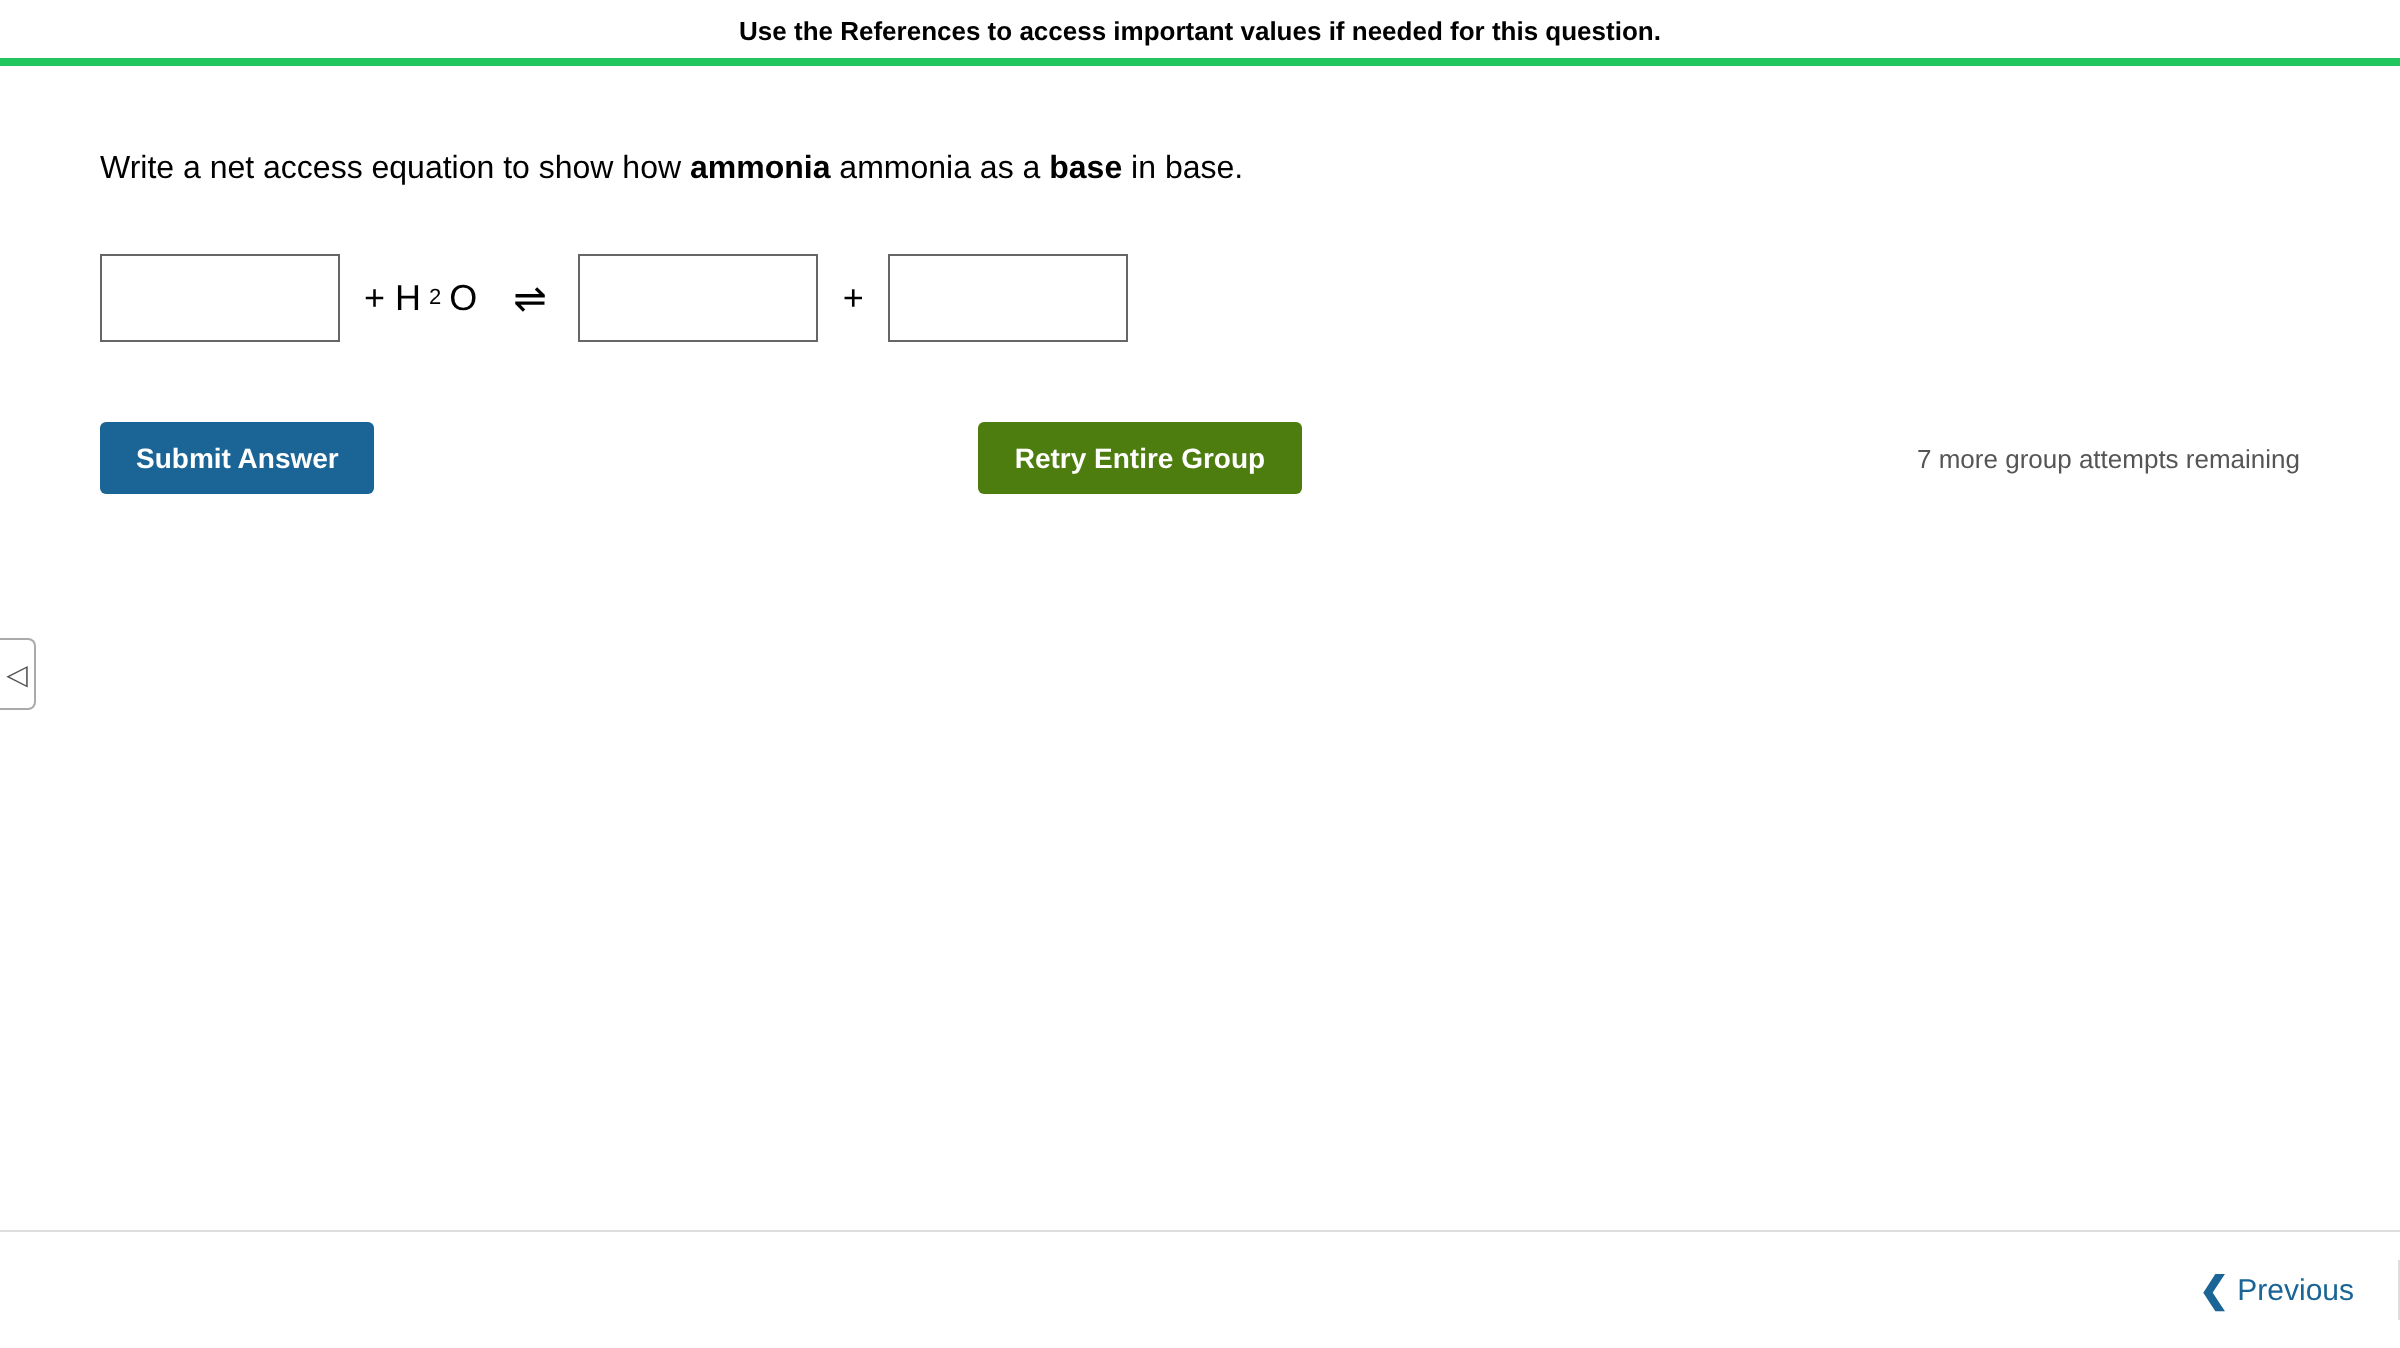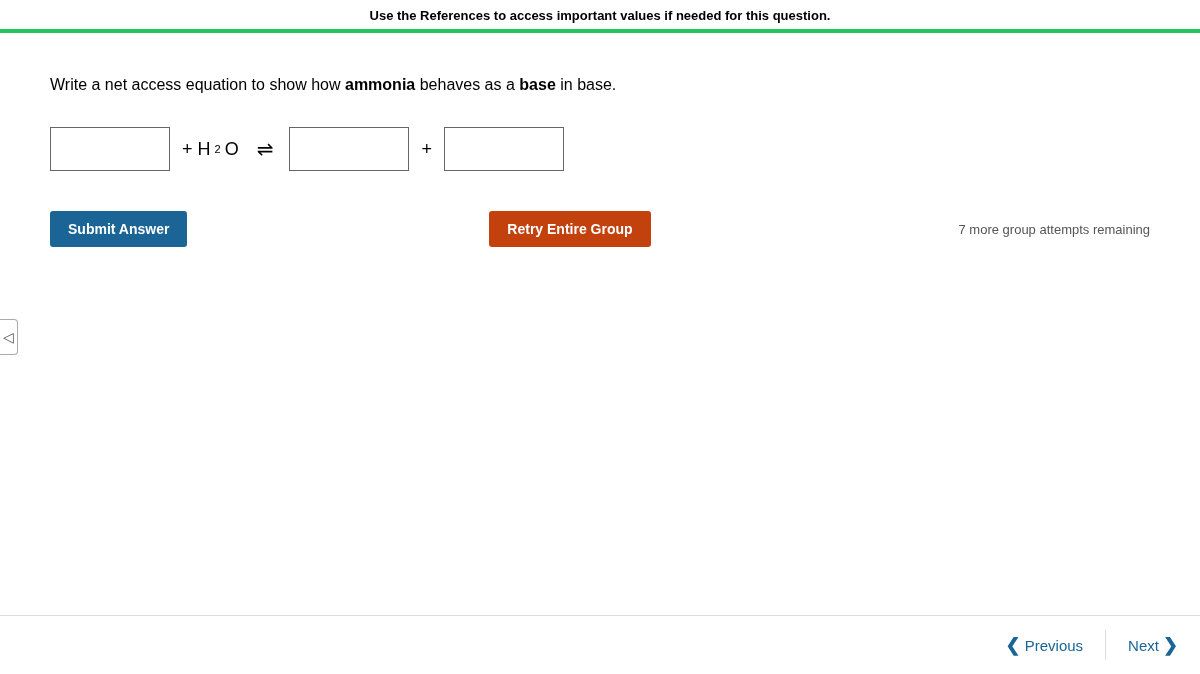--- a/index.html
+++ b/index.html
@@ -88,21 +88,21 @@
       color: #fff;
       border: none;
       padding: 10px 18px;
       font-size: 14px;
       font-weight: bold;
       cursor: pointer;
       border-radius: 3px;
     }
 
     .btn-retry {
-      background-color: #c2410c;
+      background-color: #4d7c0f;
       color: #fff;
       border: none;
       padding: 10px 18px;
       font-size: 14px;
       font-weight: bold;
       cursor: pointer;
       border-radius: 3px;
     }
 
     .attempts-text {
@@ -170,21 +170,21 @@
 </head>
 <body>
 
 <div class="top-banner">
   <span>Use the References to access important values if needed for this question.</span>
 </div>
 
 <div class="main-content">
 
   <div class="question-text">
-    <span>Write a net access equation to show how </span><strong>ammonia</strong><span> behaves as a </span><strong>base</strong><span> in base.</span>
+    <span>Write a net access equation to show how </span><strong>ammonia</strong><span> ammonia as a </span><strong>base</strong><span> in base.</span>
   </div>
 
   <div class="equation-row">
 
     <input type="text" class="eq-input" value="" style="">
 
     <span class="eq-text">
       <span>+&nbsp;H</span>
         <sub class="h2o-sub">2</sub>
         <span>O</span>
@@ -214,17 +214,13 @@
 </div>
 
 <div class="bottom-nav">
   <button class="nav-btn">
     <span class="nav-chevron">❮</span>
     <span>Previous</span>
   </button>
 
   <div class="nav-divider"></div>
 
-  <button class="nav-btn">
-    <span>Next</span>
-    <span class="nav-chevron">❯</span>
-  </button>
 </div>
 
 </body></html>

